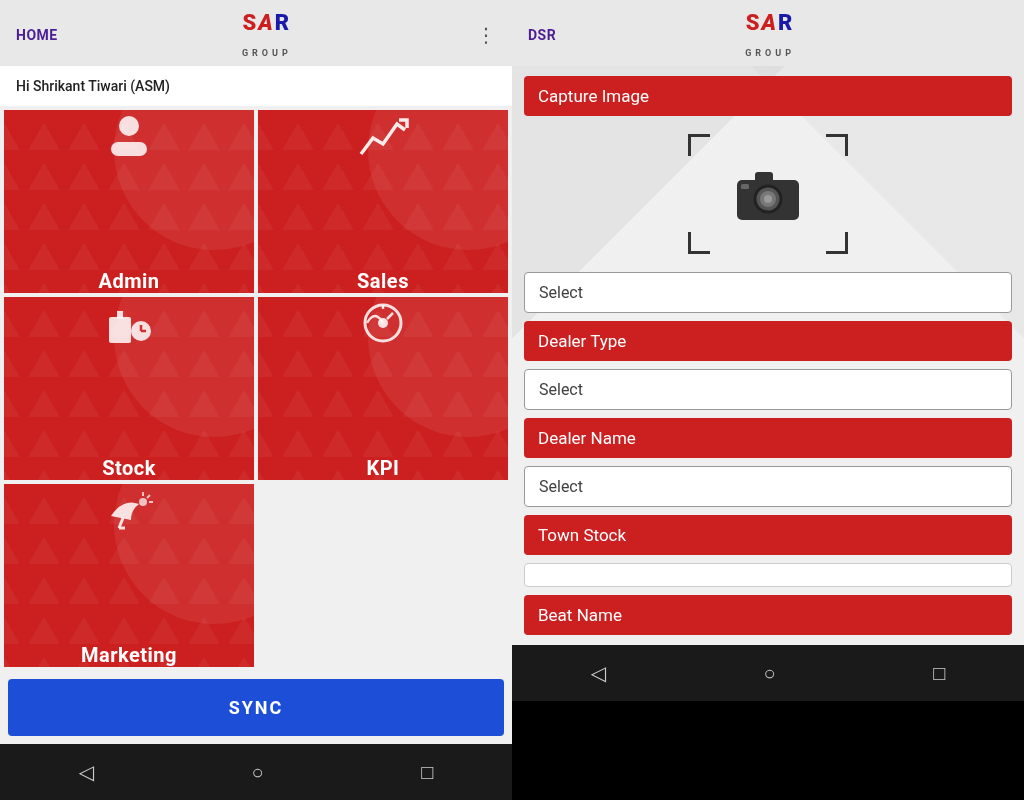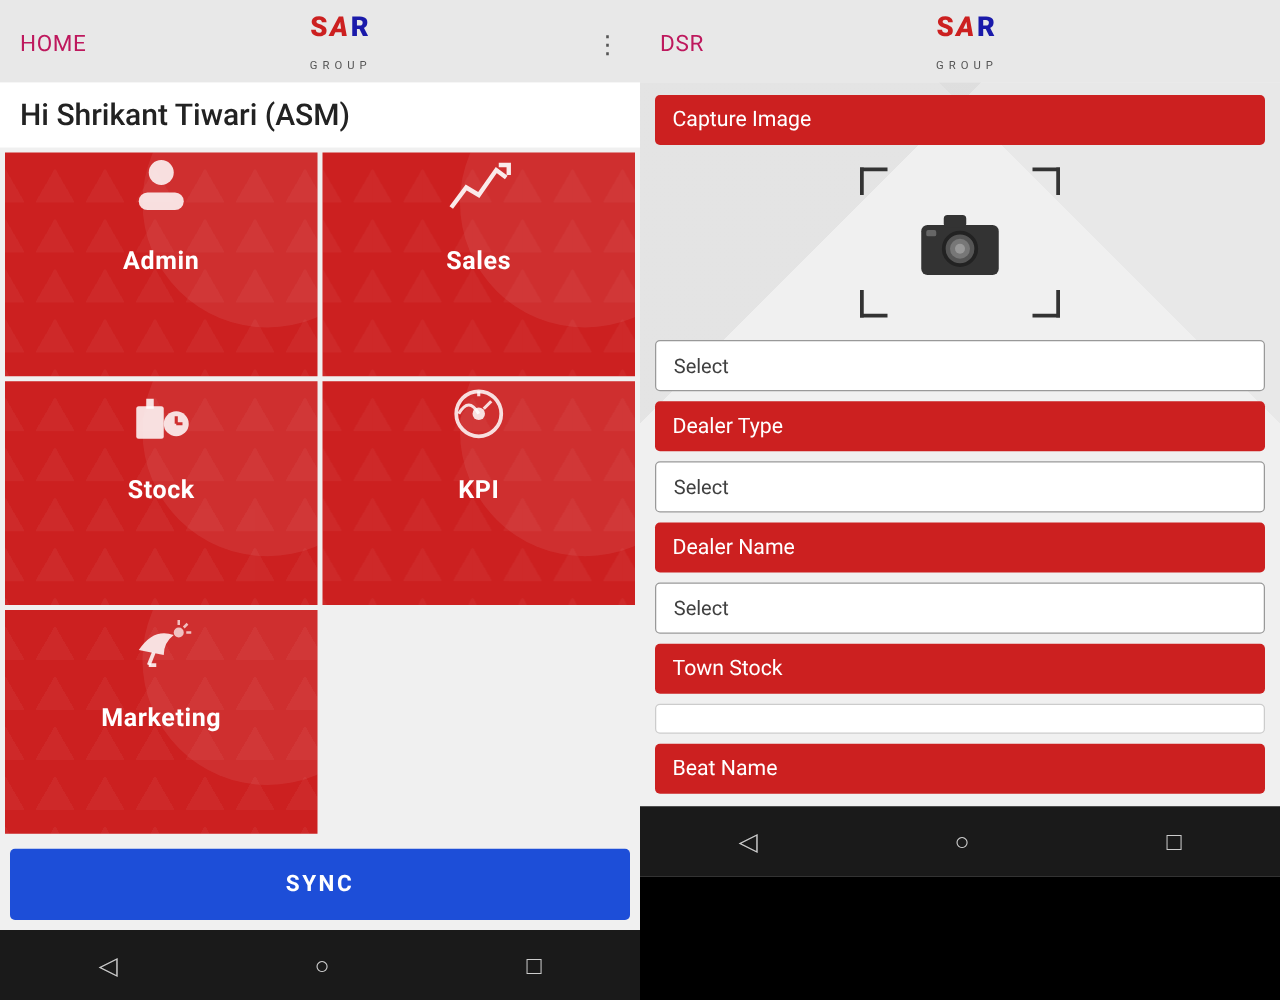--- a/index.html
+++ b/index.html
@@ -36,23 +36,23 @@
     .header {
       background: #e8e8e8;
       display: flex;
       align-items: center;
       justify-content: space-between;
       padding: 12px 16px 8px;
       min-height: 56px;
     }
 
     .header-title {
-      font-size: 18px;
-      font-weight: 400;
-      color: #be185d;
+      font-size: 14px;
+      font-weight: 700;
+      color: #4c1d95;
       letter-spacing: 0.5px;
     }
 
     .logo-container {
       display: flex;
       flex-direction: column;
       align-items: center;
     }
 
     .logo-sar {
@@ -62,52 +62,53 @@
       line-height: 1;
     }
     .logo-sar .s { color: #cc2020; }
     .logo-sar .a { color: #cc2020; font-style: italic; }
     .logo-sar .r { color: #1a1aaa; }
     .logo-group {
       font-size: 9px;
       letter-spacing: 4px;
       color: #555;
       margin-top: 14px;
+      font-weight: bold;
     }
 
     .header-icon {
       font-size: 20px;
       color: #555;
       cursor: pointer;
     }
 
     
     .greeting {
       background: #fff;
       padding: 12px 16px;
-      font-size: 24px;
+      font-size: 14px;
       font-weight: 500;
       color: #222;
     }
 
     
     .menu-grid {
       display: grid;
       grid-template-columns: 1fr 1fr;
       gap: 4px;
       padding: 4px;
       flex: 1;
     }
 
     .menu-tile {
       background: #cc2020;
       display: flex;
       flex-direction: column;
       align-items: center;
-      justify-content: flex-start;
+      justify-content: space-between;
       cursor: pointer;
       position: relative;
       overflow: hidden;
       min-height: 160px;
     }
 
     .menu-tile::before {
       content: '';
       position: absolute;
       width: 200px;

